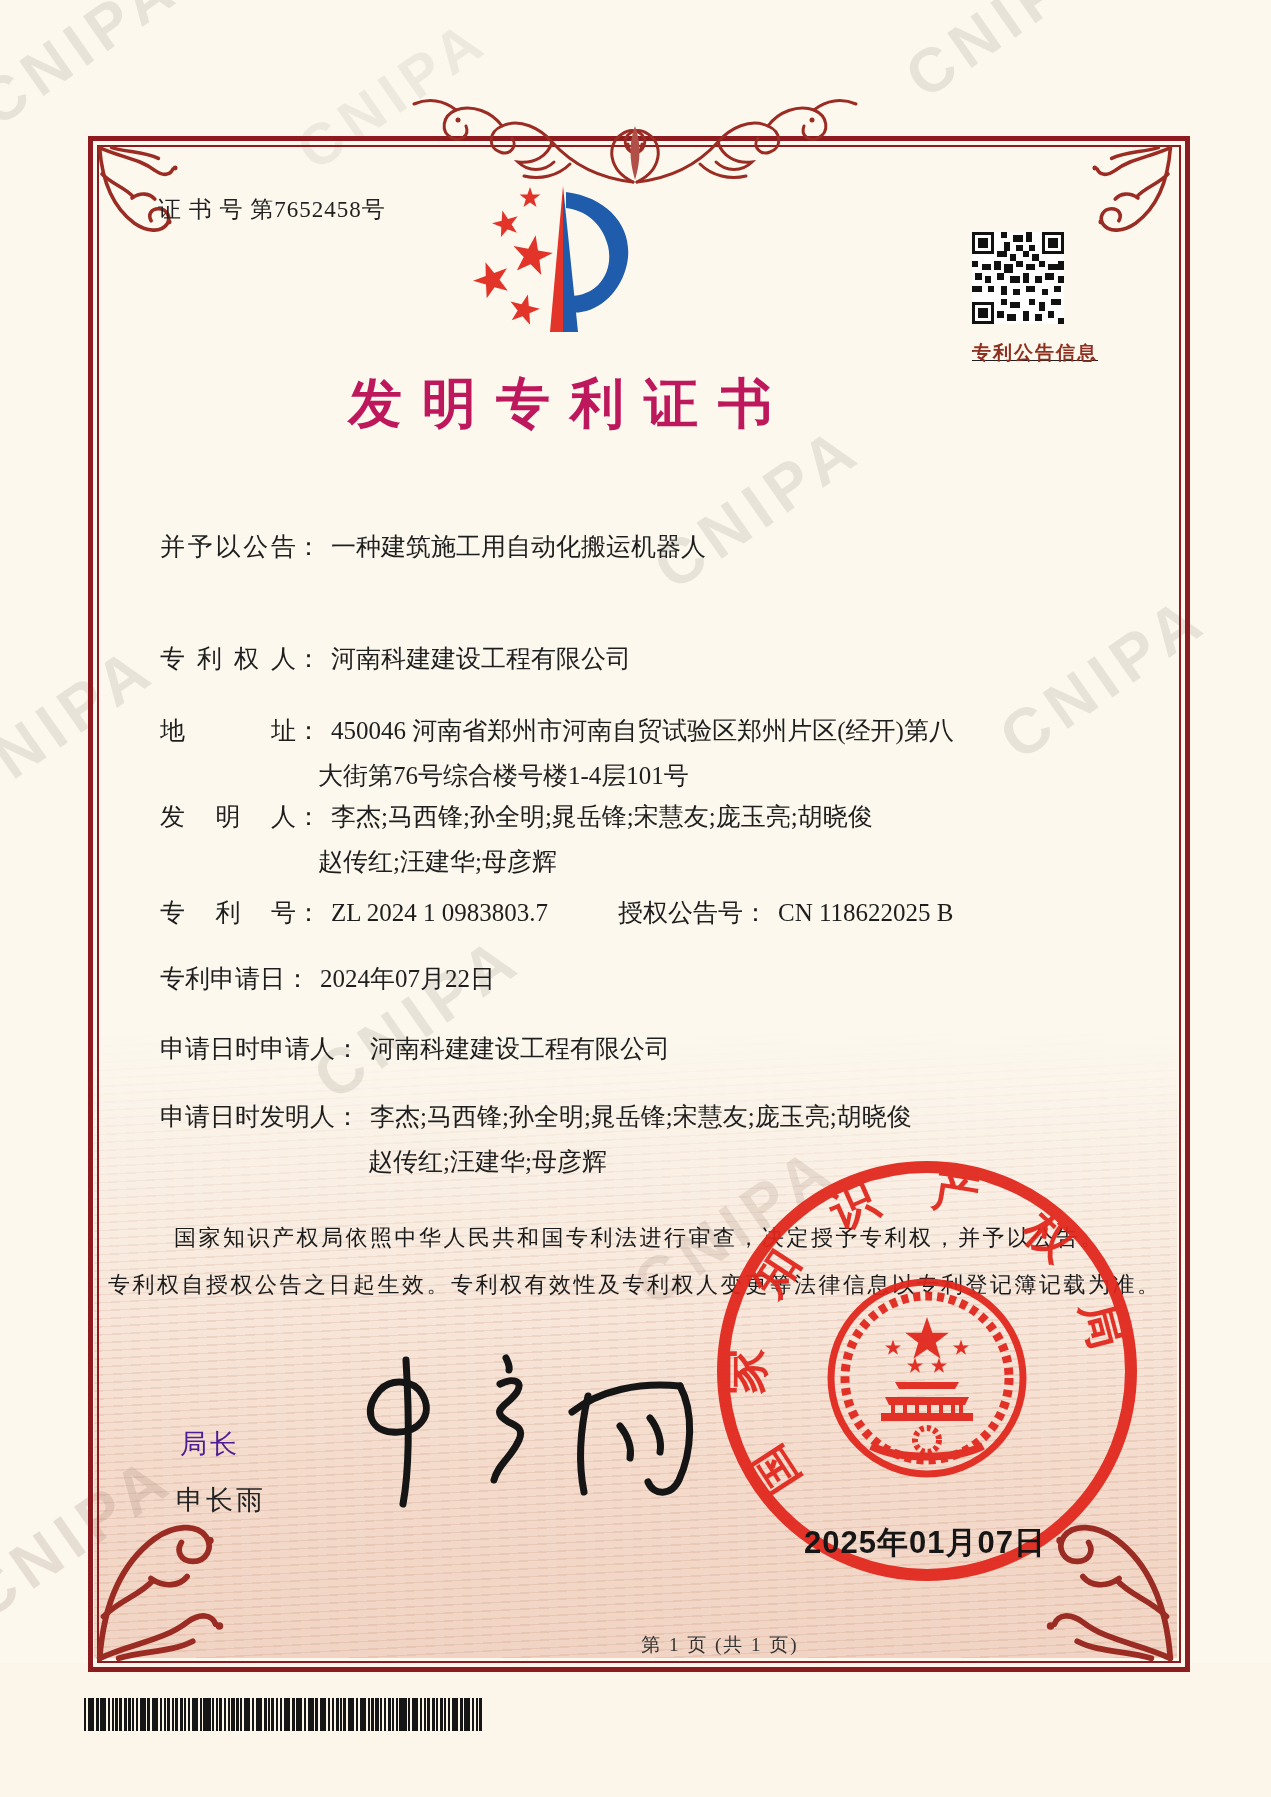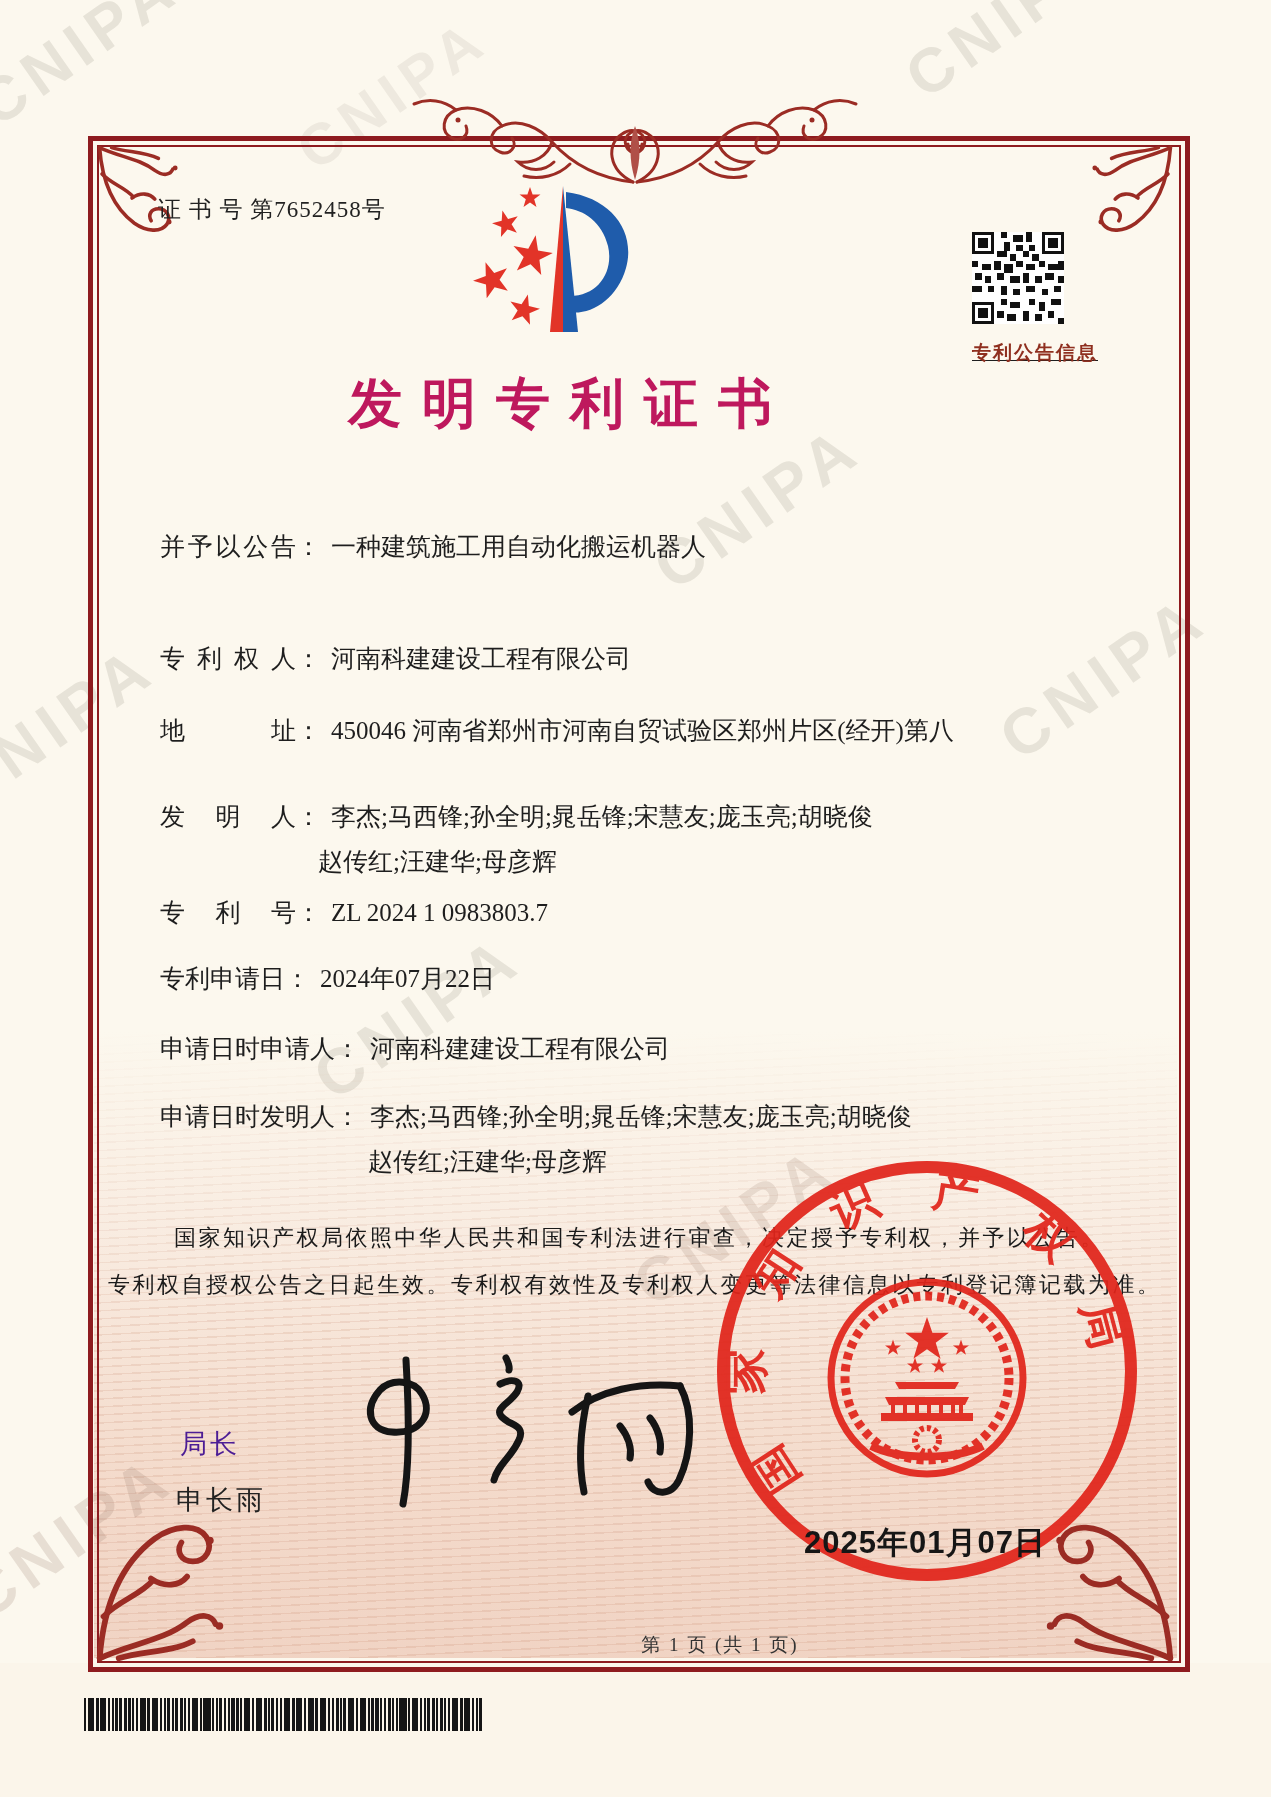--- a/index.html
+++ b/index.html
@@ -197,29 +197,33 @@
 <div class="row r1">
   <span class="flabel">并予以公告</span><span class="colon">：</span><span class="val">一种建筑施工用自动化搬运机器人</span>
 </div>
 
 <div class="row r2">
   <span class="flabel">专利权人</span><span class="colon">：</span><span class="val">河南科建建设工程有限公司</span>
 </div>
 
 <div class="row r3">
   <span class="flabel">地址</span><span class="colon">：</span><span class="val">450046 河南省郑州市河南自贸试验区郑州片区(经开)第八</span>
+  <div class="val2">大街第76号综合楼号楼1-4层101号</div>
 </div>
 
 <div class="row r4">
   <span class="flabel">发明人</span><span class="colon">：</span><span class="val">李杰;马西锋;孙全明;晁岳锋;宋慧友;庞玉亮;胡晓俊</span>
   <div class="val2">赵传红;汪建华;母彦辉</div>
 </div>
 
 <div class="row r5">
   <span class="flabel">专利号</span><span class="colon">：</span><span class="val">ZL 2024 1 0983803.7</span>
+  <span class="rightcol">
+    <span class="wide-label">授权公告号</span><span class="colon">：</span><span class="val">CN 118622025 B</span>
+  </span>
 </div>
 
 <div class="row r6">
   <span class="wide-label">专利申请日</span><span class="colon">：</span><span class="val">2024年07月22日</span>
 </div>
 
 <div class="row r7">
   <span class="wide-label">申请日时申请人</span><span class="colon">：</span><span class="val">河南科建建设工程有限公司</span>
 </div>
 

